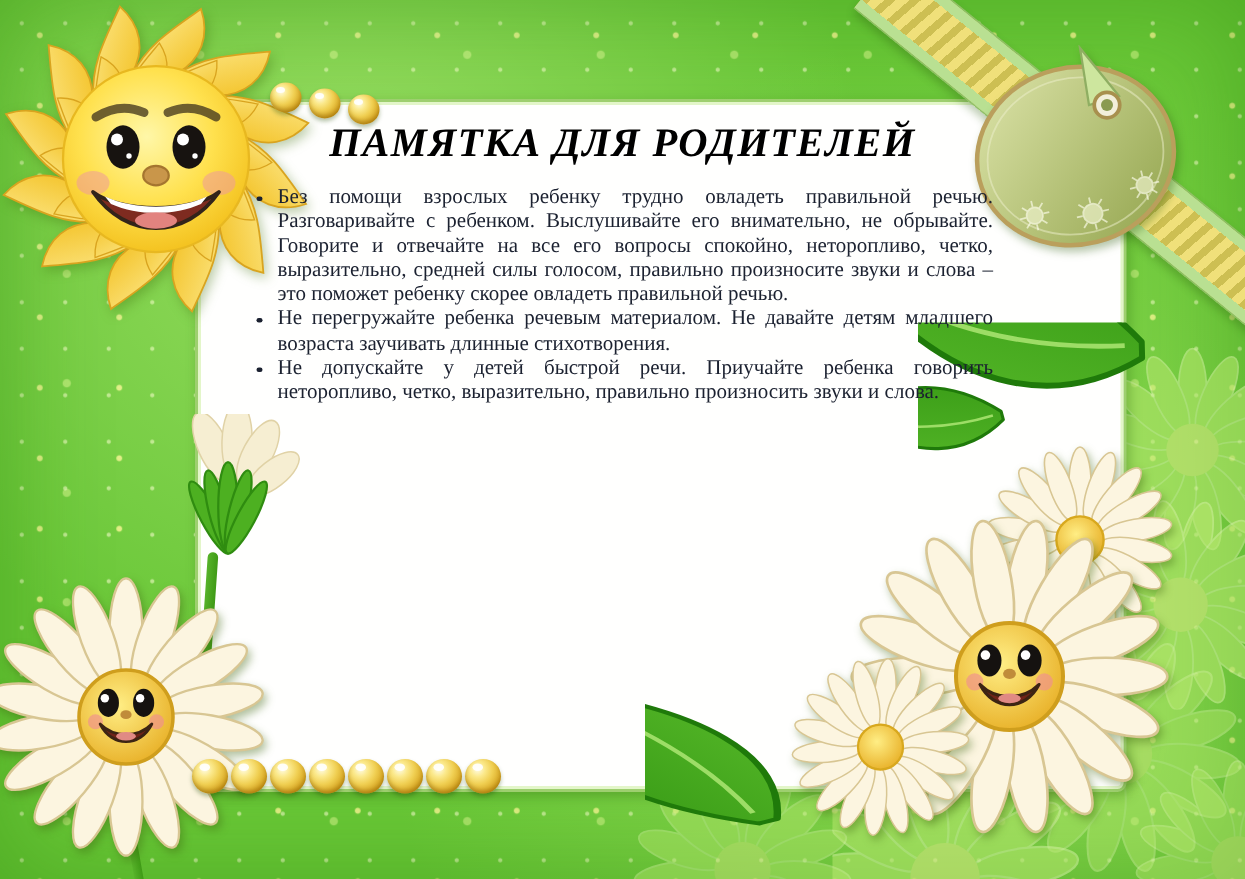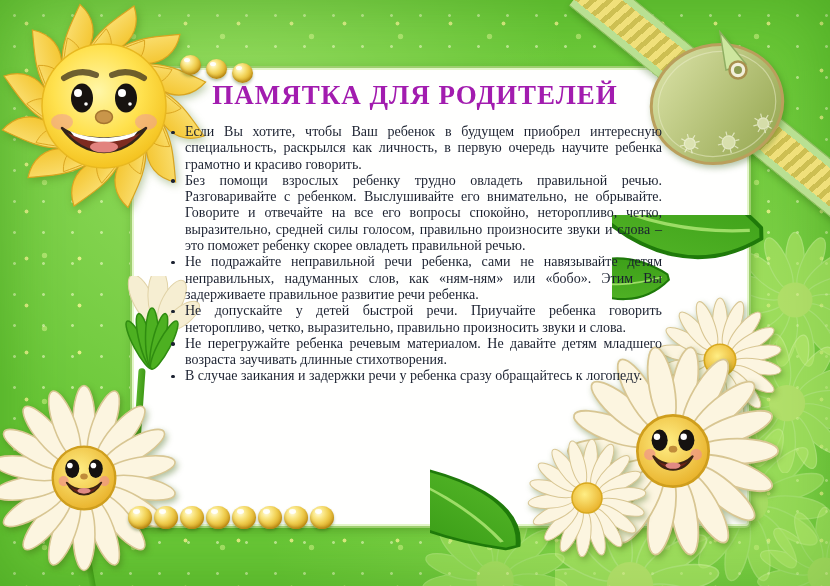--- a/index.html
+++ b/index.html
@@ -64,22 +64,22 @@
   .deco-leaf-over{z-index:5;}
   .sun{left:0px;top:2px;z-index:6;filter:drop-shadow(2px 3px 4px rgba(60,110,10,.35));}
   .daisy{filter:drop-shadow(2px 3px 3px rgba(60,100,15,.40));}
   .stem{background:linear-gradient(to right,#57b32a,#3f9a16);border-radius:4px;z-index:3;}
   .stem-bud{left:133px;top:368px;width:7px;height:162px;transform:rotate(4deg);}
   .stem-daisy{left:86px;top:540px;width:6px;height:50px;transform:rotate(-10deg);z-index:4;}
 
   
   .content{left:168px;top:80px;width:494px;z-index:7;}
   .title{
-    font-weight:bold;font-size:27px;letter-spacing:1px;
-    color:#a21caf;text-align:center;margin:0 0 13px 0;
+    font-weight:bold;font-style:italic;font-size:27px;letter-spacing:1px;
+    color:#000000;text-align:center;margin:0 0 13px 0;
     text-shadow:0 1px 0 rgba(255,255,255,.6);
   }
   ul.memo{list-style:none;margin:0;padding:0;}
   ul.memo li{
     position:relative;padding-left:17px;margin:0;
     font-size:14px;line-height:16.3px;color:#1b2130;text-align:justify;
   }
   ul.memo li::before{
     content:"";position:absolute;left:3px;top:6.5px;width:3.5px;height:3.5px;
     border-radius:50%;background:#1b2130;
@@ -339,20 +339,17 @@
   <span class="bead"></span>
   <span class="bead"></span>
   <span class="bead"></span>
   <span class="bead"></span>
 </div>
 
 <div class="abs content">
   <h1 class="title">ПАМЯТКА ДЛЯ РОДИТЕЛЕЙ</h1>
   <ul class="memo">
 
-  <li>Если Вы хотите, чтобы Ваш ребенок в будущем приобрел интересную специальность, раскрылся как личность, в первую очередь научите ребенка грамотно и красиво говорить.</li>
       <li>Без помощи взрослых ребенку трудно овладеть правильной речью. Разговаривайте с ребенком. Выслушивайте его внимательно, не обрывайте. Говорите и отвечайте на все его вопросы спокойно, неторопливо, четко, выразительно, средней силы голосом, правильно произносите звуки и слова – это поможет ребенку скорее овладеть правильной речью.</li>
-      <li>Не подражайте неправильной речи ребенка, сами не навязывайте детям неправильных, надуманных слов, как «ням-ням» или «бобо». Этим Вы задерживаете правильное развитие речи ребенка.</li>
+      <li>Не перегружайте ребенка речевым материалом. Не давайте детям младшего возраста заучивать длинные стихотворения.</li>
       <li>Не допускайте у детей быстрой речи. Приучайте ребенка говорить неторопливо, четко, выразительно, правильно произносить звуки и слова.</li>
-      <li>Не перегружайте ребенка речевым материалом. Не давайте детям младшего возраста заучивать длинные стихотворения.</li>
-      <li>В случае заикания и задержки речи у ребенка сразу обращайтесь к логопеду.</li>
     </ul>
 </div>
 
 </body></html>

